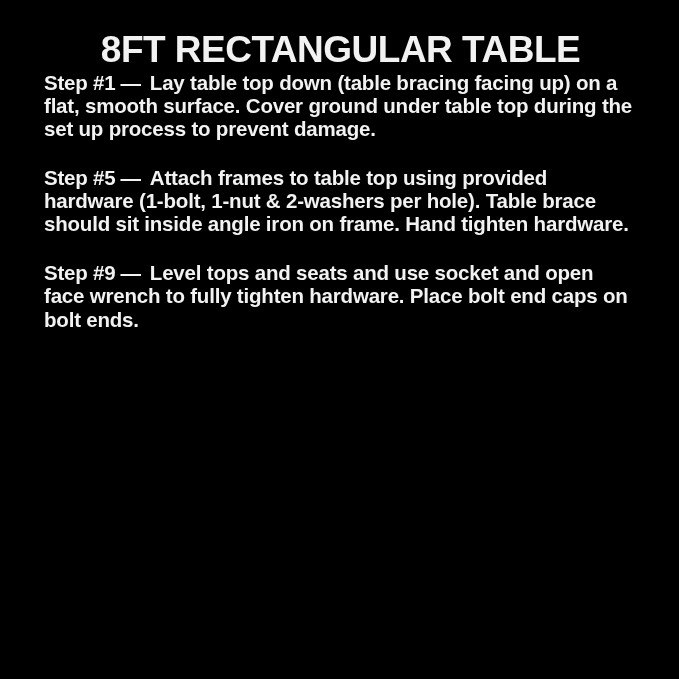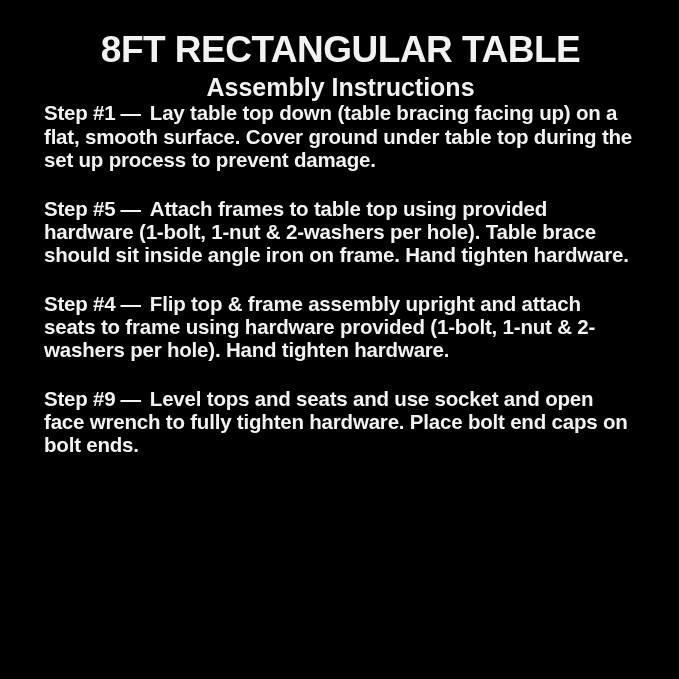--- a/index.html
+++ b/index.html
@@ -44,25 +44,23 @@
   .step .sep {
     display: inline-block;
     margin: 0 9px 0 5px;
   }
 </style>
 </head>
 <body>
 
 <div class="poster">
   <h1 class="title">8FT RECTANGULAR TABLE</h1>
-  <h2 class="subtitle">Assembly Instructions</h2>
 
   <div class="steps">
     <p class="step"><span>Step #1</span><span class="sep">—</span><span>Lay table top down (table bracing facing up) on a flat, smooth surface. Cover ground under table top during the set up process to prevent damage.</span></p>
 
     <p class="step"><span>Step #5</span><span class="sep">—</span><span>Attach frames to table top using provided hardware (1-bolt, 1-nut &amp; 2-washers per hole). Table brace should sit inside angle iron on frame. Hand tighten hardware.</span></p>
 
 
-    <p class="step"><span>Step #4</span><span class="sep">—</span><span>Flip top &amp; frame assembly upright and attach seats to frame using hardware provided (1-bolt, 1-nut &amp; 2-washers per hole). Hand tighten hardware.</span></p>
 
     <p class="step"><span>Step #9</span><span class="sep">—</span><span>Level tops and seats and use socket and open face wrench to fully tighten hardware. Place bolt end caps on bolt ends.</span></p>
   </div>
 </div>
 
 </body></html>

